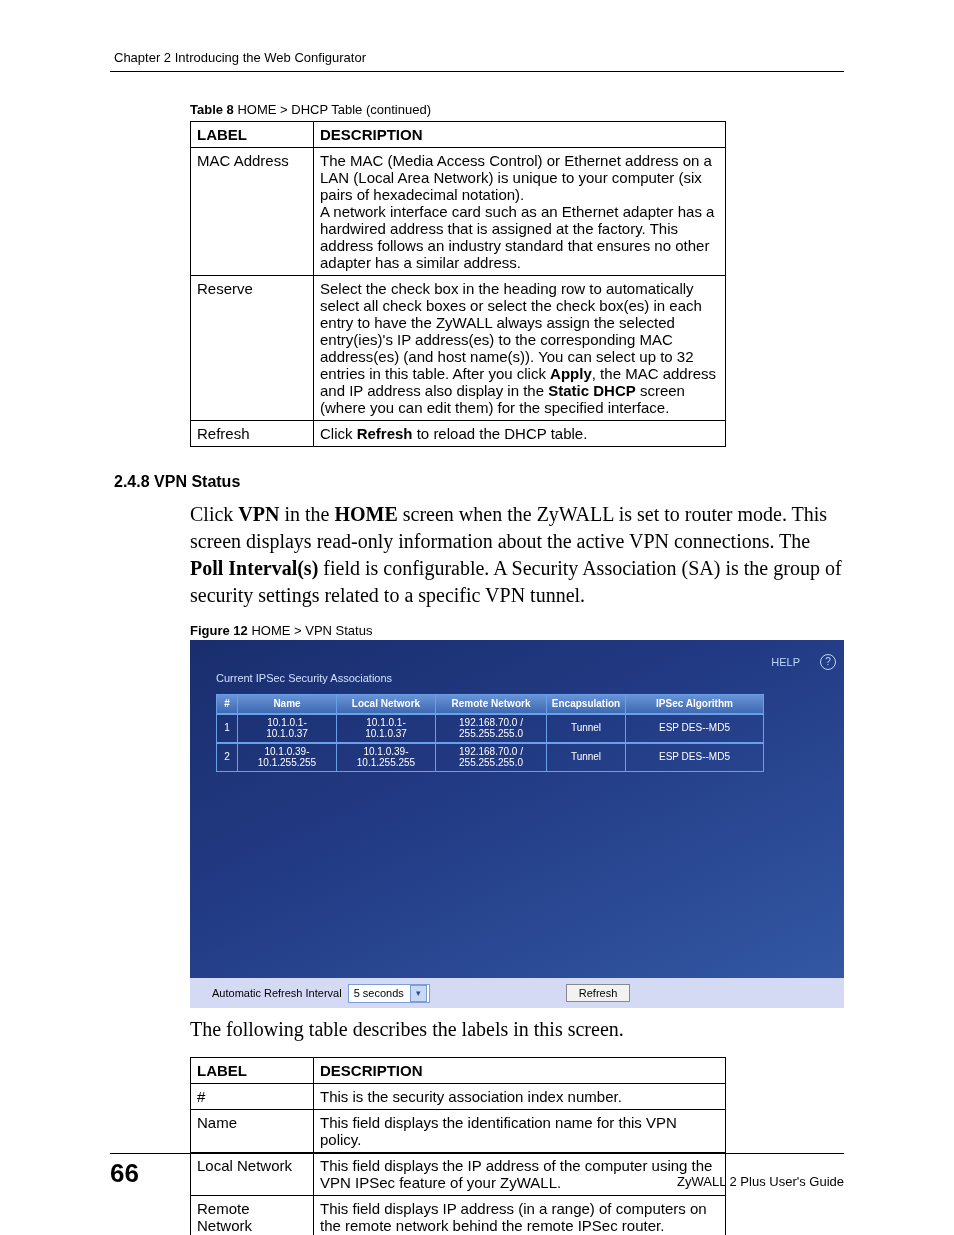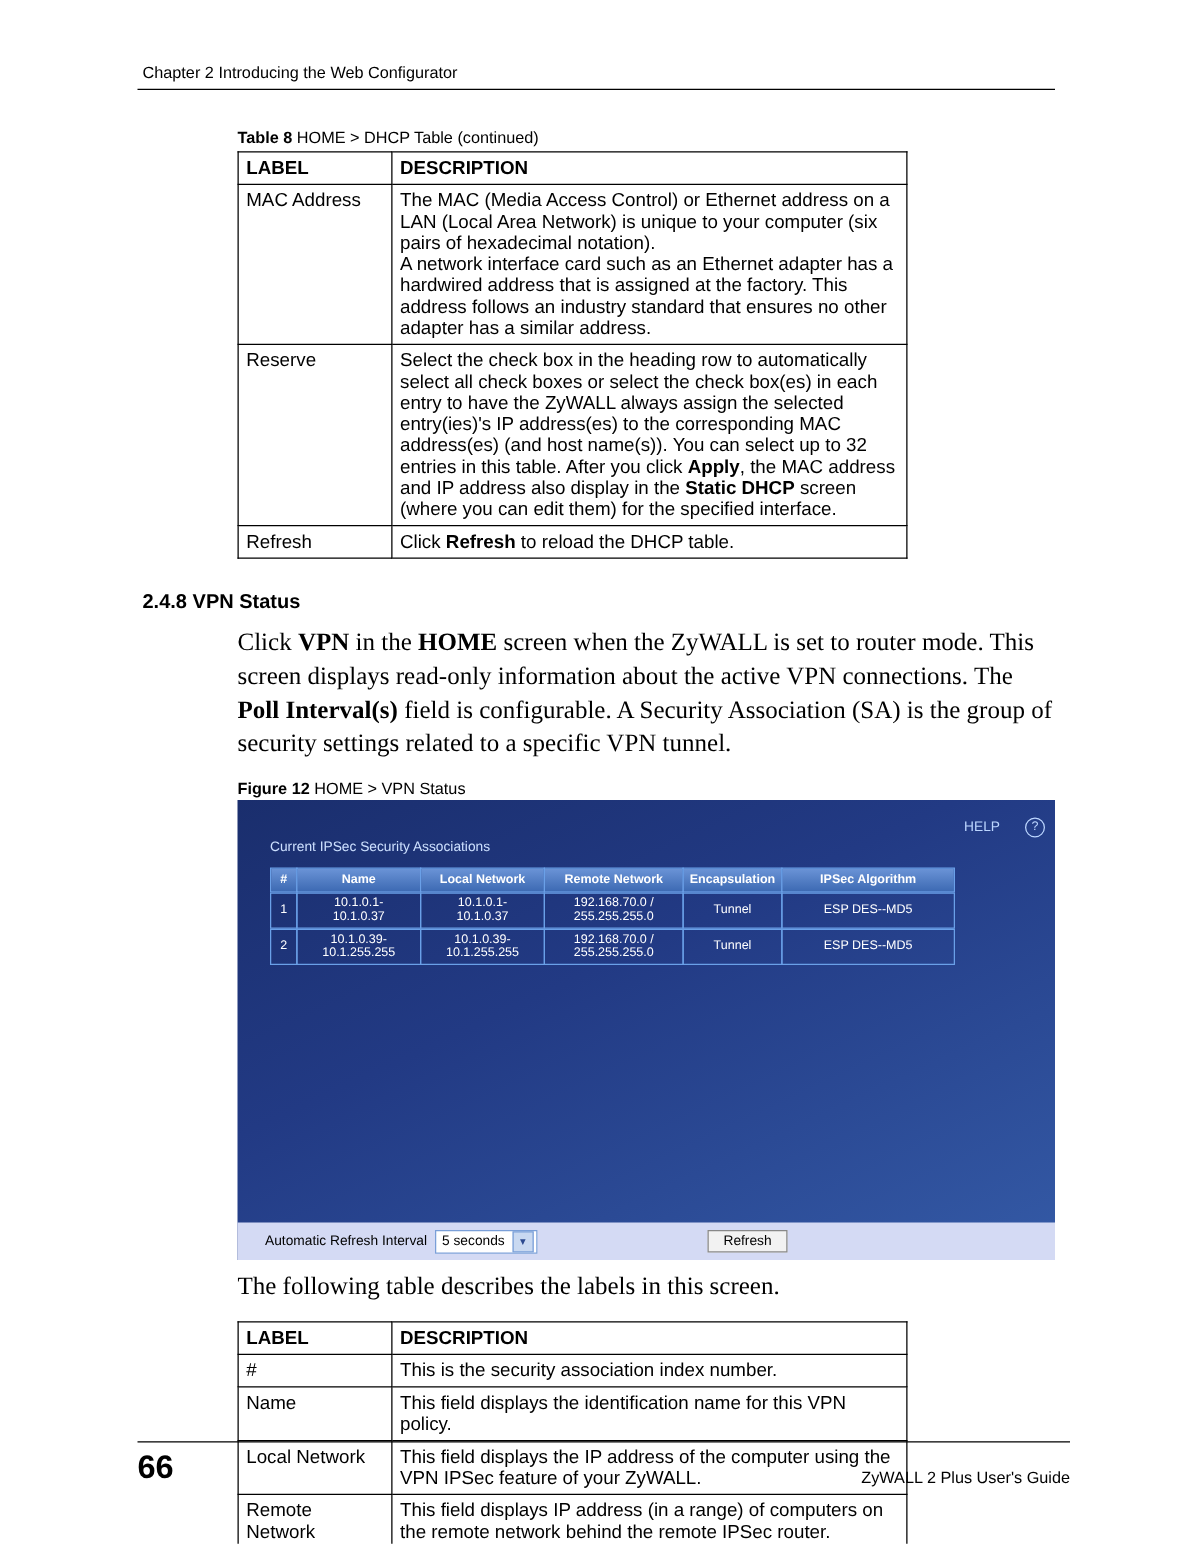--- a/index.html
+++ b/index.html
@@ -137,21 +137,21 @@
     background:#f2f2f2;
     border:1px solid #888;
     color:#000;
     font-size:11px;
     padding: 1px 12px;
     height:18px;
   }
 
   .footer {
     position:absolute;
-    left:110px; right:98px; bottom:46px;
+    left:110px; right:110px; bottom:46px;
   }
   .hr-bot { border:0; border-top:1px solid #000; margin: 0 0 4px 0; }
   .foot-line { display:flex; justify-content:space-between; align-items:flex-end;}
   .pg { font-size:26px; font-weight:bold; }
   .book { font-size:13px; }
 
   
   .cell-desc b { font-weight:bold; }
 </style>
 </head>

